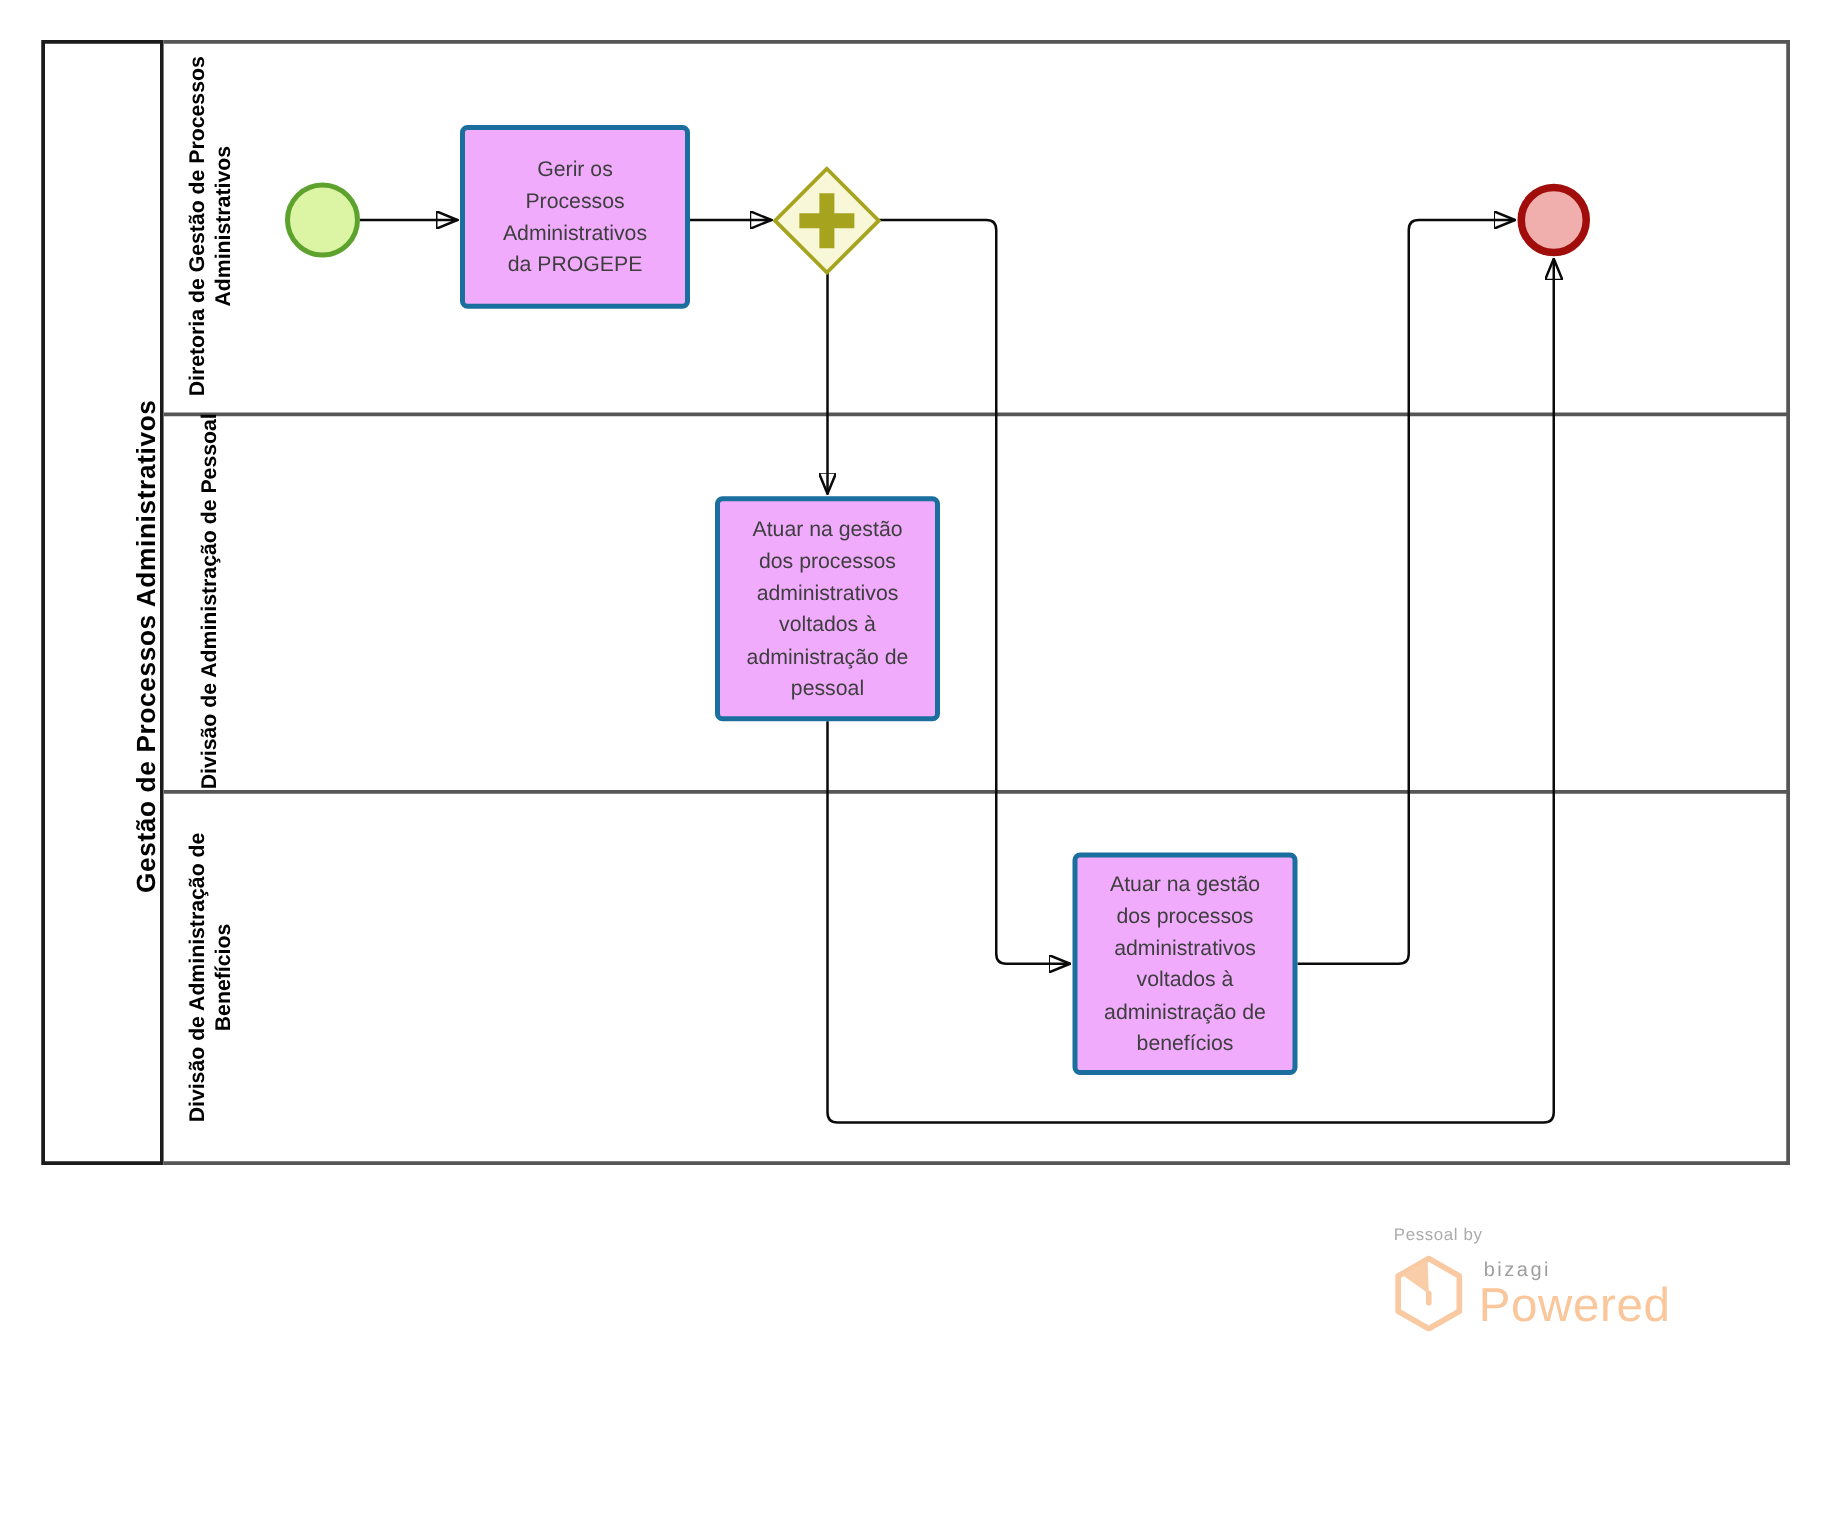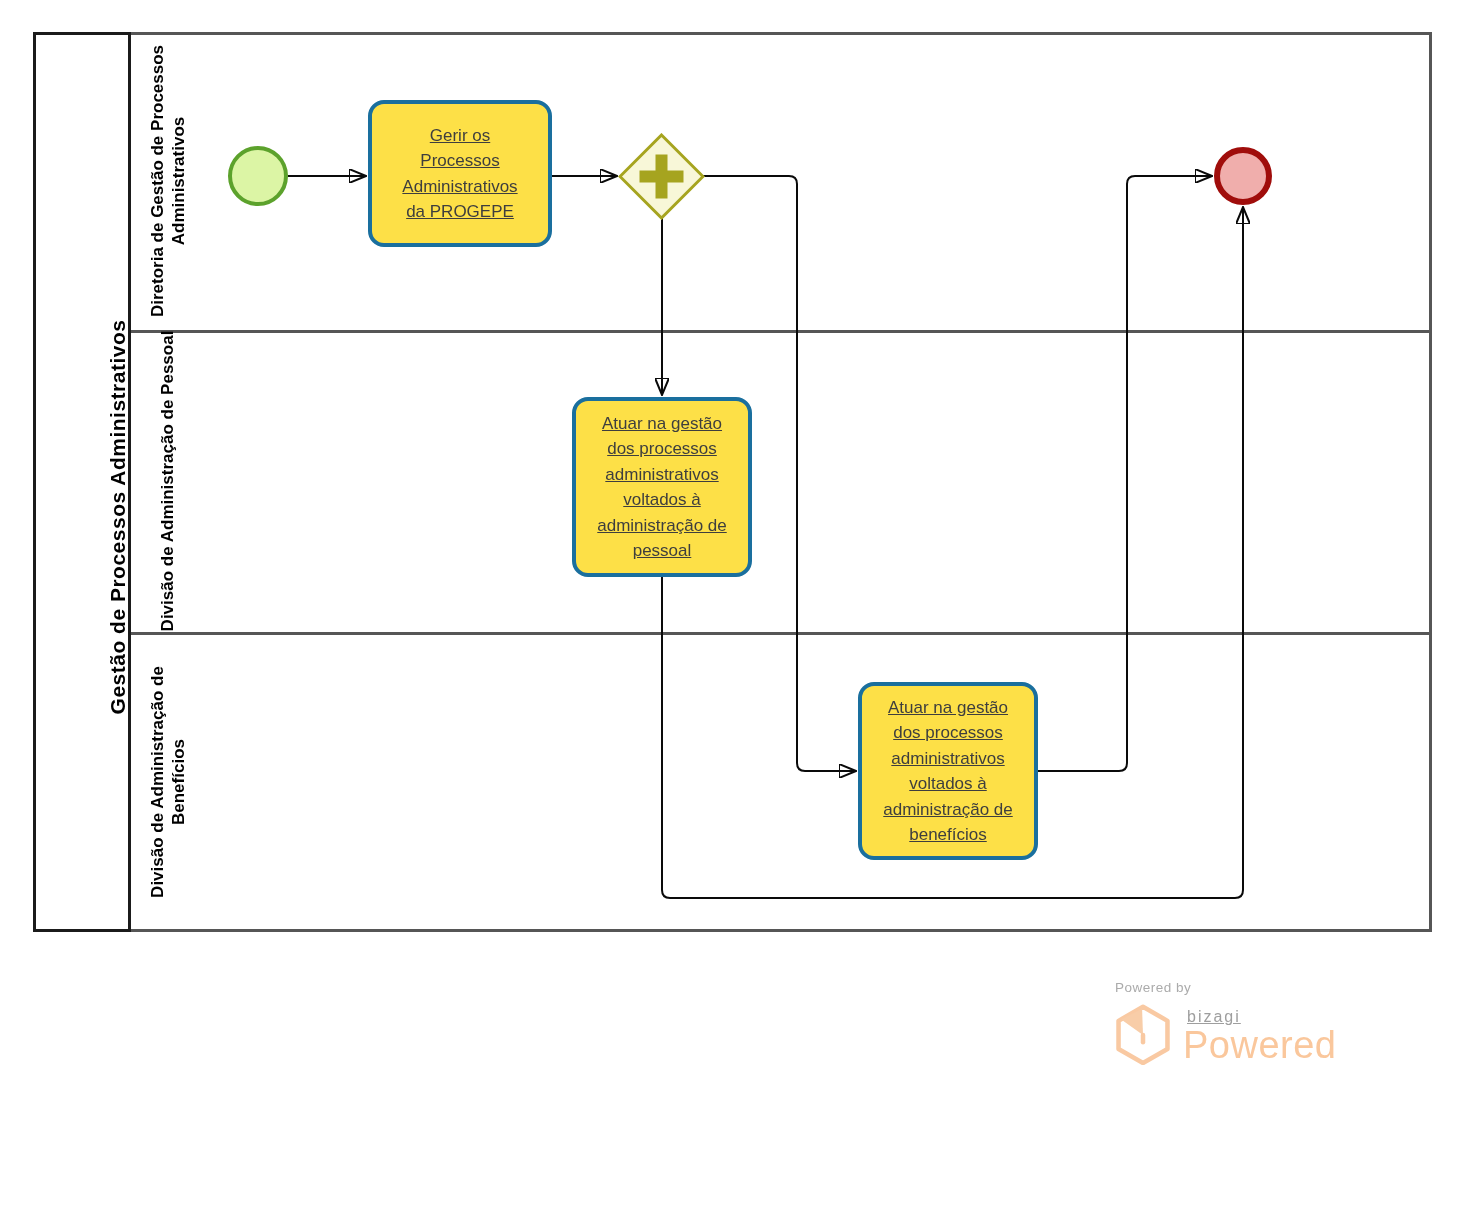--- a/index.html
+++ b/index.html
@@ -34,23 +34,23 @@
     display:flex; align-items:center; justify-content:center; text-align:center;
     font-size:17px; font-weight:bold; color:#000; line-height:1.25;
   }
   #lane-label-1 { left:19px;  top:144px; width:298px; height:74px; }
   #lane-label-2 { left:17px;  top:444px; width:302px; height:74px; }
   #lane-label-3 { left:18px;  top:745px; width:300px; height:74px; }
 
   
   .task {
     position:absolute; box-sizing:border-box;
-    border:4px solid #1a6f9e; background:#fde047; border-radius:16px;
+    border:4px solid #1a6f9e; background:#f0abfc; border-radius:6px;
     display:flex; align-items:center; justify-content:center; text-align:center;
-    font-size:17px; color:#3e3e3e; line-height:1.5;text-decoration:underline;
+    font-size:17px; color:#3e3e3e; line-height:1.5;
   }
   #task-gerir      { left:368px; top:100px; width:184px; height:147px; padding:0 24px; }
   #task-pessoal    { left:572px; top:397px; width:180px; height:180px; padding:0 16px; }
   #task-beneficios { left:858px; top:682px; width:180px; height:178px; padding:0 16px; }
 
   .event { position:absolute; border-radius:50%; box-sizing:border-box; }
   #start-event { left:228px; top:146px; width:60px; height:60px; border:4px solid #5ca22c; background:#dcf5a5; }
   #end-event   { left:1214px; top:147px; width:58px; height:58px; border:6px solid #a00d0b; background:#f0aeac; }
 
   #gateway { position:absolute; left:618px; top:133px; width:87px; height:87px; }
@@ -60,21 +60,21 @@
   #connectors path { fill:none; stroke:#0a0a0a; stroke-width:2px; }
 
   
   .powered-by {
     position:absolute; left:1115px; top:980px;
     font-size:13.5px; color:#ababab; letter-spacing:.5px;
   }
   .logo-hex { position:absolute; left:1114px; top:1003px; }
   .logo-bizagi {
     position:absolute; left:1187px; top:1008px;
-    font-size:16px; color:#9e9e9e; letter-spacing:2px;text-decoration:underline;
+    font-size:16px; color:#9e9e9e; letter-spacing:2px;
   }
   .logo-modeler {
     position:absolute; left:1183px; top:1024px;
     font-size:38px; color:#fac79c; letter-spacing:.5px;
   }
 </style>
 </head>
 <body>
 
 <div id="canvas">
@@ -114,21 +114,21 @@
       <path d="M37.5 21.5 h12 v16 h16 v12 h-16 v16 h-12 v-16 h-16 v-12 h16 z" fill="#a6a41f"></path>
     </svg>
   </div>
 
   <div class="task" id="task-pessoal">Atuar na gestão dos processos administrativos voltados à administração de pessoal</div>
 
   <div class="task" id="task-beneficios">Atuar na gestão dos processos administrativos voltados à administração de benefícios</div>
 
   <div class="event" id="end-event"></div>
 
-  <div class="powered-by">Powered by</div>
+  <div class="powered-by">Pessoal by</div>
   <div class="logo-hex">
     <svg width="58" height="62" viewBox="0 0 64 66" xmlns="http://www.w3.org/2000/svg">
       <polygon points="32,3 59,18.5 59,49.5 32,65 5,49.5 5,18.5" fill="none" stroke="#f9c9a2" stroke-width="5" stroke-linejoin="round"></polygon>
       <polygon points="31,5 8,17 32,34" fill="#f8cda8"></polygon>
       <path d="M32 34 L32 42" fill="none" stroke="#f9c9a2" stroke-width="5" stroke-linecap="round"></path>
     </svg>
   </div>
   <div class="logo-bizagi">bizagi</div>
   <div class="logo-modeler">Powered</div>
 

